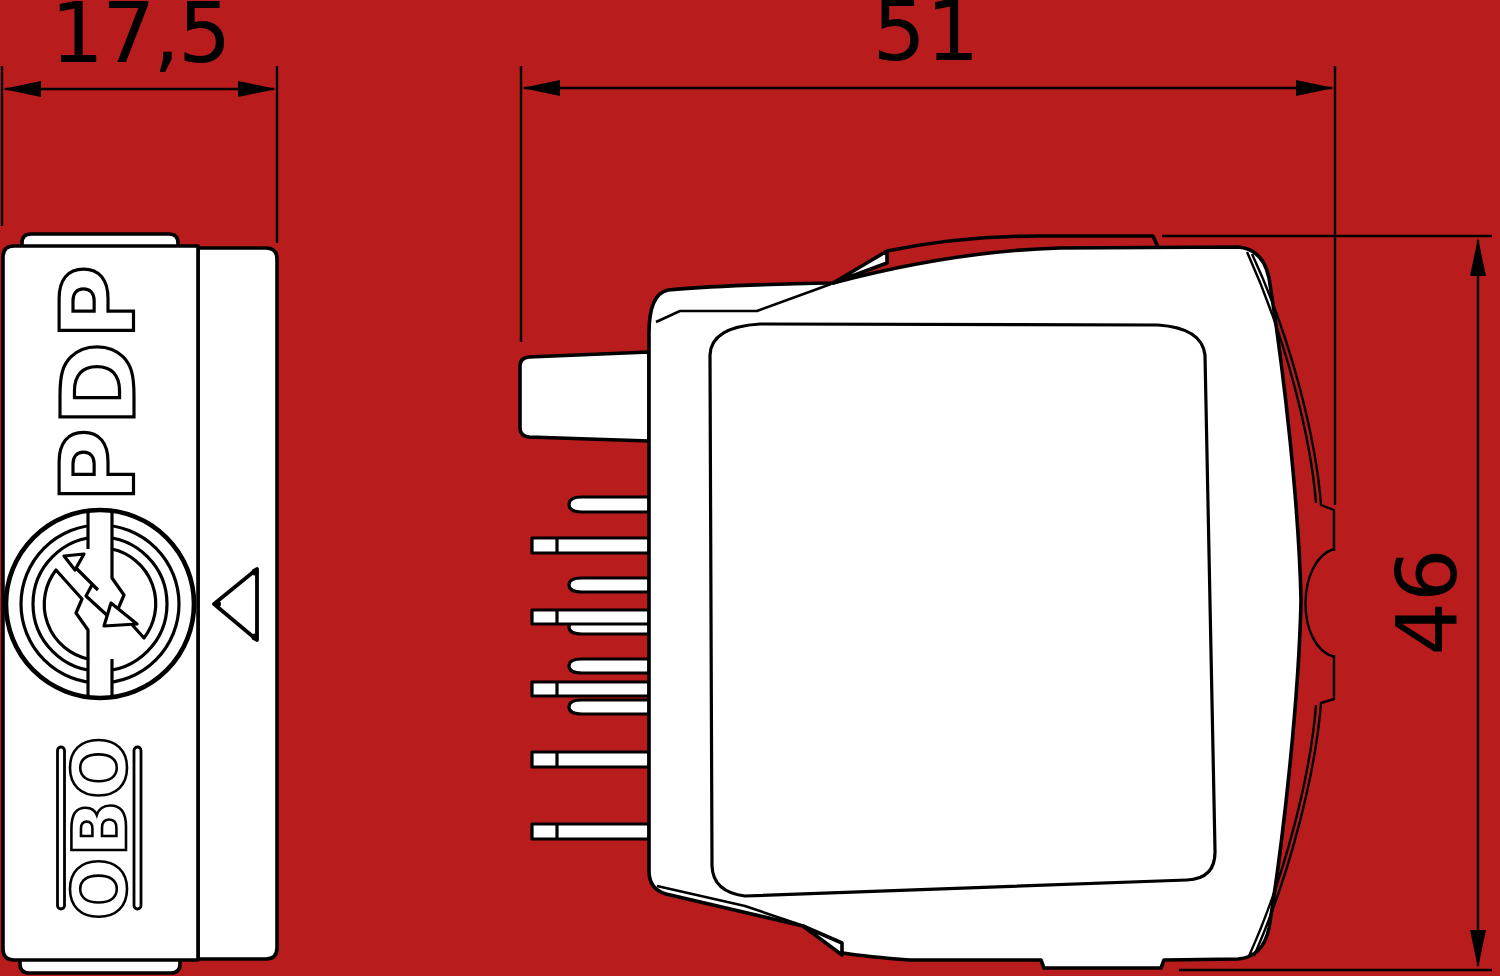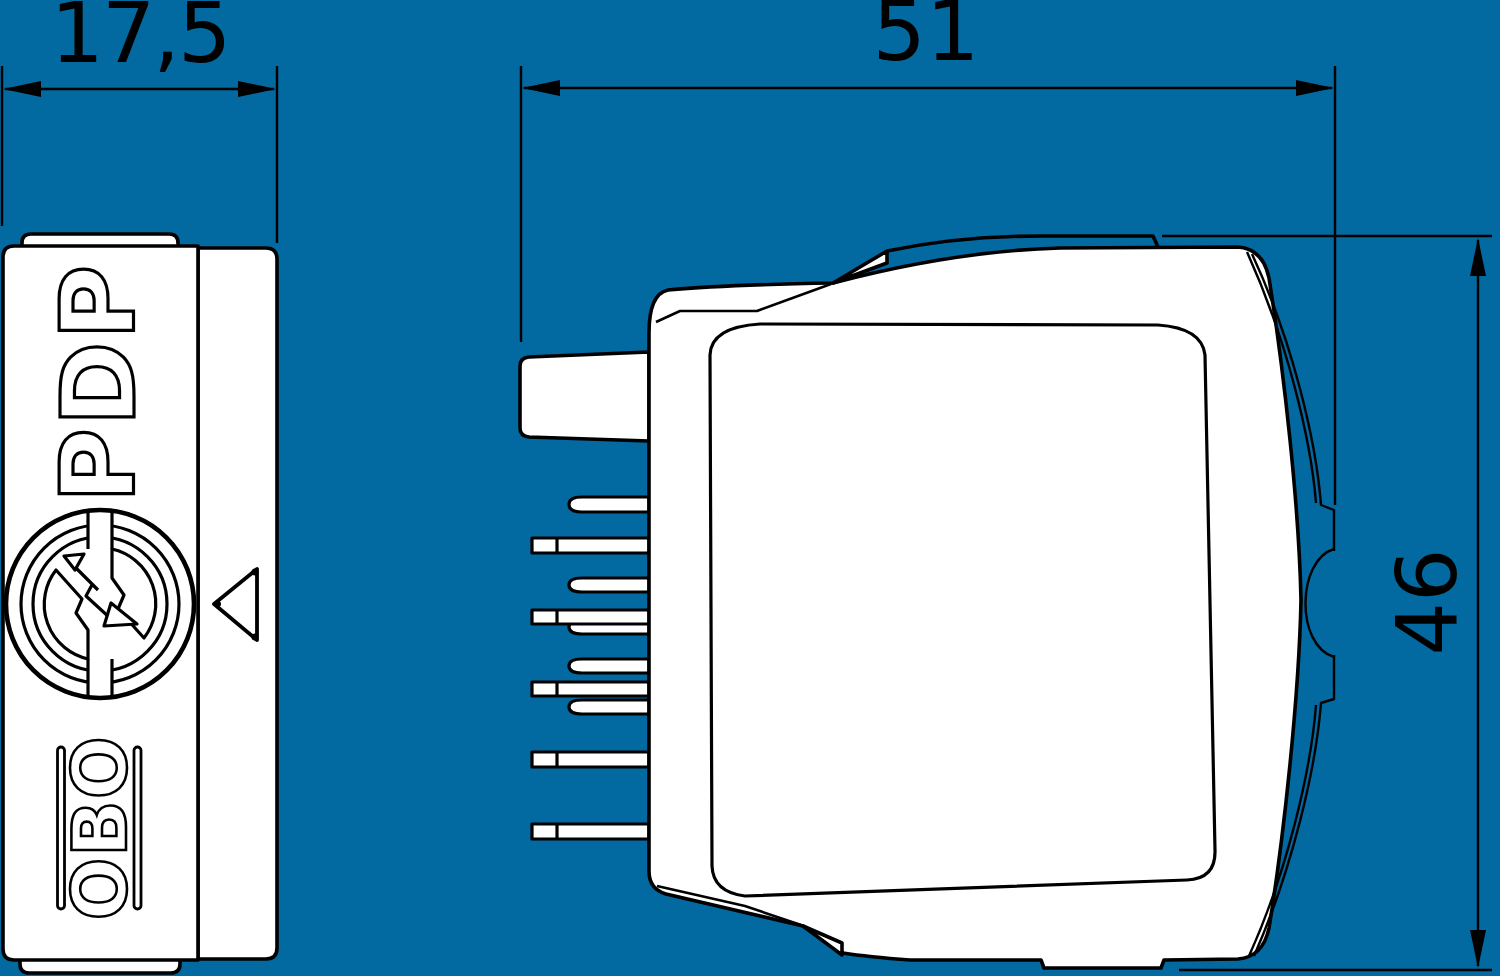--- a/index.html
+++ b/index.html
@@ -1,16 +1,16 @@
 <!DOCTYPE html>
 <html><head>
 <meta charset="utf-8">
 <style>
   html,body{margin:0;padding:0;background:#fff;}
-  #canvas{position:relative;width:1500px;height:976px;background:#0369a1;overflow:hidden;
+  #canvas{position:relative;width:1500px;height:976px;background:#b91c1c;overflow:hidden;
           font-family:"DejaVu Sans","Liberation Sans",sans-serif;color:#000;}
   svg{position:absolute;left:0;top:0;}
   .dim-label{position:absolute;font-size:84px;line-height:1;color:#000;text-align:center;
              font-family:"DejaVu Sans","Liberation Sans",sans-serif;}
   .rot{transform:rotate(-90deg);}
   .outline-text{color:#ffffff;-webkit-text-stroke:3.2px #000;font-weight:bold;
                 font-family:"DejaVu Sans","Liberation Sans",sans-serif;
                 position:absolute;text-align:center;}
   .pdp-label{font-size:102px;line-height:110px;width:290px;height:110px;left:-46px;top:328px;letter-spacing:2px;}
   .obo-label{font-size:74px;line-height:86px;width:210px;height:86px;left:-5px;top:785px;

